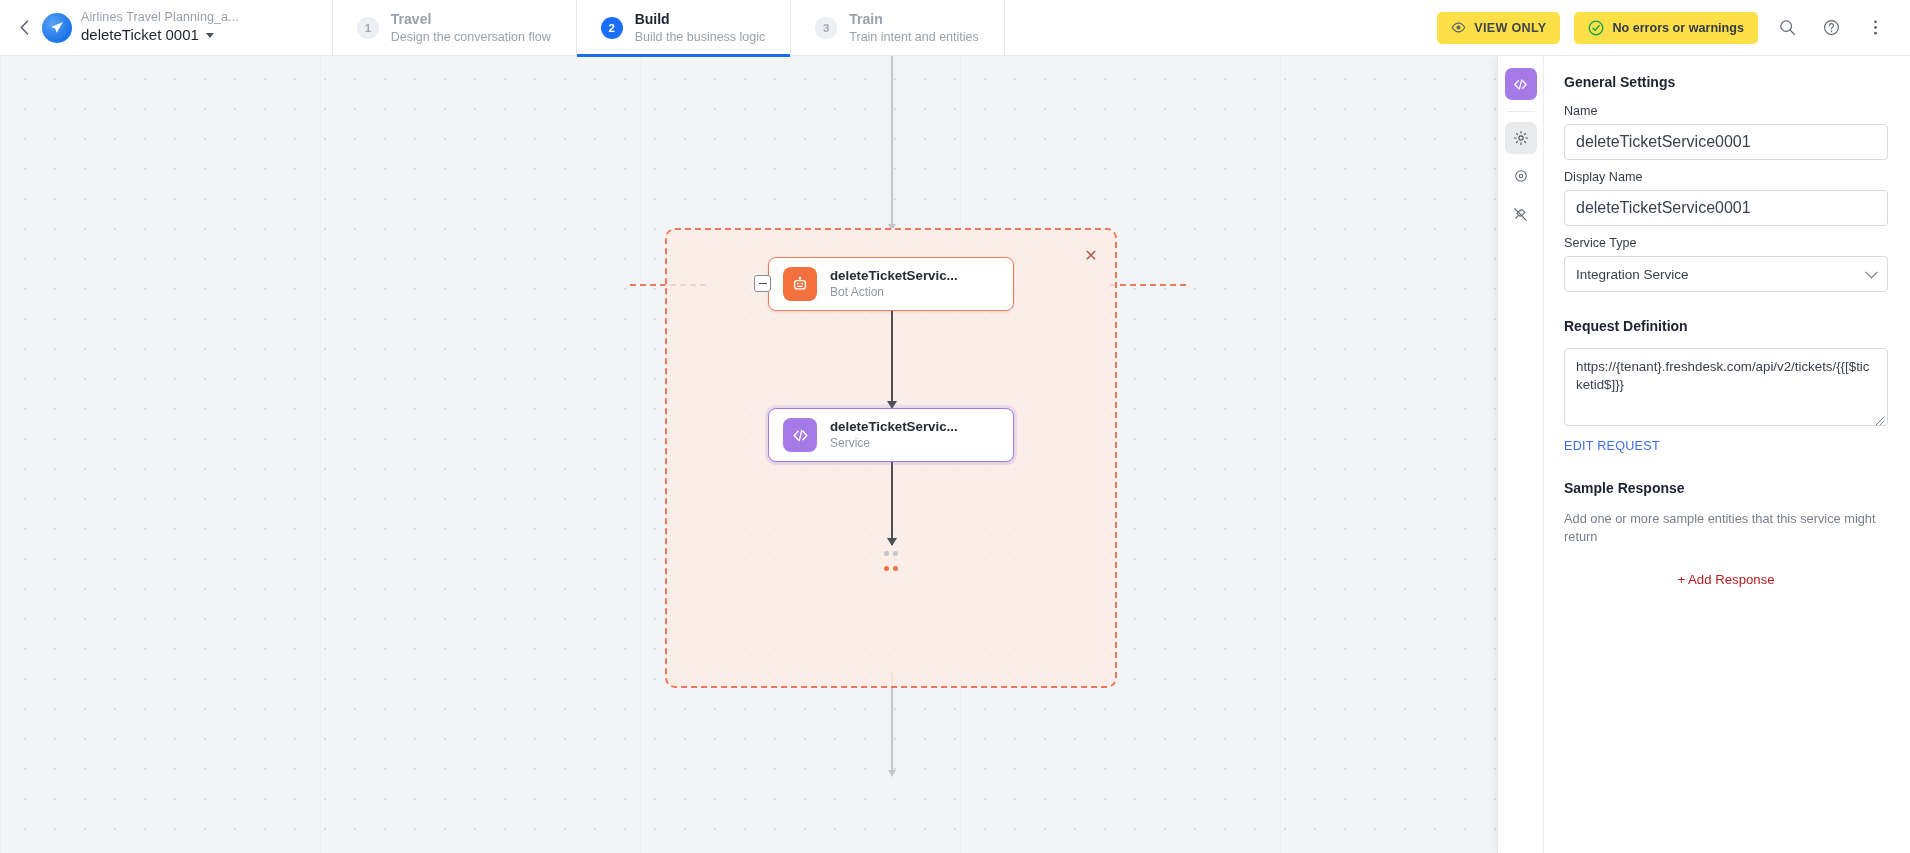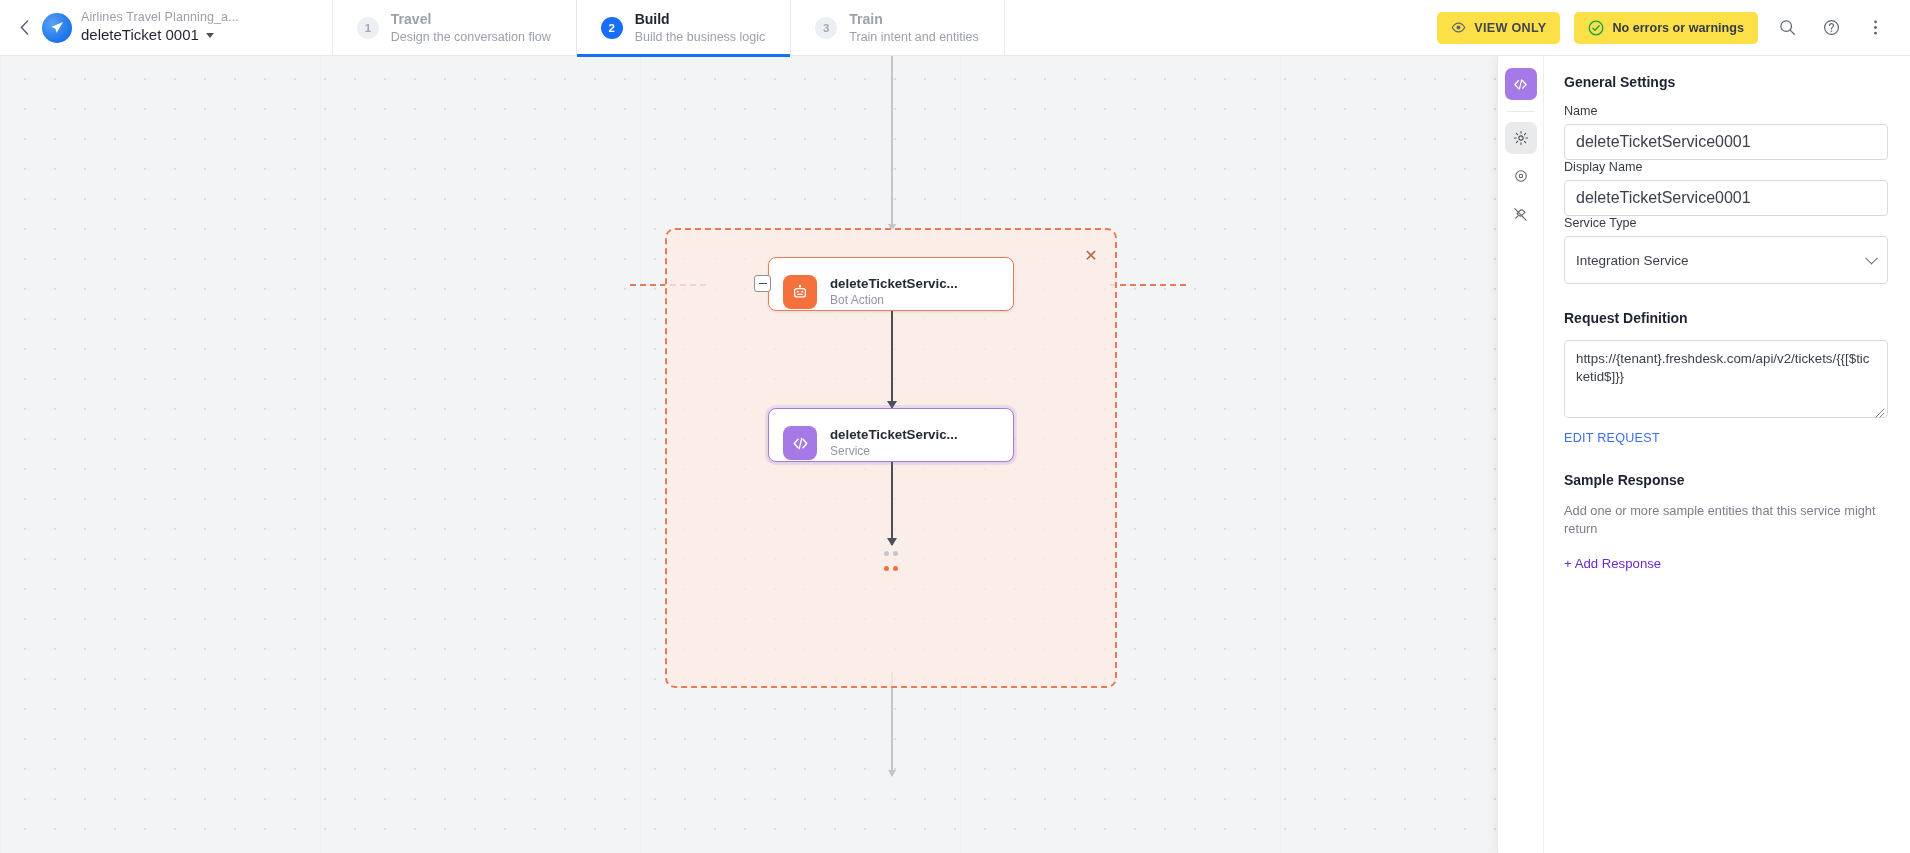--- a/index.html
+++ b/index.html
@@ -110,22 +110,22 @@
   }
   .lane-left, .lane-right {
     position: absolute; top: 228px; width: 76px; height: 0;
     border-top: 2px dashed #e8795a;
   }
   .lane-left { left: 630px; }
   .lane-right { left: 1110px; }
 
   .node {
     position: absolute; width: 246px; height: 54px; background: #fff;
-    border-radius: 8px; display: flex; align-items: flex-start; gap: 13px;
-    padding: 17px 14px; cursor: pointer;
+    border-radius: 8px; display: flex; align-items: center; gap: 13px;
+    padding: 0 14px; cursor: pointer;
     box-shadow: 0 1px 3px rgba(25,30,40,.10);
   }
   .node.bot { left: 768px; top: 201px; border: 1.5px solid #ef7a55; }
   .node.service {
     left: 768px; top: 352px; border: 1.5px solid #a57ae6;
     box-shadow: 0 0 0 3px rgba(165,122,230,.17), 0 1px 3px rgba(25,30,40,.10);
   }
   .node-icon {
     width: 34px; height: 34px; border-radius: 8px; flex: 0 0 34px;
     display: flex; align-items: center; justify-content: center; color: #fff;
@@ -186,29 +186,29 @@
   .rail-sep { width: 28px; height: 1px; background: #e6e8ec; margin: 5px 0 4px; }
   .panel-body { flex: 1; display: flex; flex-direction: column; min-width: 0; }
   .panel-head {
     height: 44px; display: flex; align-items: center; padding: 0 14px 0 18px;
     border-bottom: 1px solid #eceef1; flex: 0 0 44px;
   }
   .panel-title { font-size: 14.5px; font-weight: bold; color: #1c2230; }
   .panel-head-actions { margin-left: auto; display: flex; align-items: center; gap: 14px; }
   .panel-scroll { flex: 1; overflow: hidden; padding: 18px 22px 0 20px; }
   .sec-title { font-size: 14px; font-weight: bold; color: #1c2230; margin-bottom: 14px; }
-  .fld { margin-bottom: 0; }
+  .fld { margin-bottom: 10px; }
   .fld-label { font-size: 12.6px; color: #363c47; margin-bottom: 6px; display: block; }
   .fld-input {
     width: 100%; height: 36px; border: 1px solid #d7dade; border-radius: 4px;
     padding: 0 11px; font-size: 16px; color: #3b414c; background: #fff;
     font-family: "Liberation Sans", sans-serif; outline: none;
   }
   .fld-select {
-    width: 100%; height: 48px; border: 1px solid #d7dade; border-radius: 4px;
+    width: 100%; height: 36px; border: 1px solid #d7dade; border-radius: 4px;
     padding: 0 32px 0 11px; font-size: 13.5px; color: #3b414c; background: #fff;
     display: flex; align-items: center; cursor: pointer; position: relative;
   }
   .fld-select .chev {
     position: absolute; right: 11px; top: 50%; width: 9px; height: 9px;
     border-right: 1.6px solid #6c727c; border-bottom: 1.6px solid #6c727c;
     transform: translateY(-70%) rotate(45deg);
   }
   .sec-title.mt { margin-top: 26px; }
   .ta-wrap { position: relative; }
@@ -221,22 +221,22 @@
   .resize-grip {
     position: absolute; right: 3px; bottom: 4px; width: 10px; height: 10px;
     pointer-events: none;
   }
   .link-btn {
     display: inline-block; margin-top: 9px; font-size: 12.6px;
     color: #3c6ef0; letter-spacing: .25px; cursor: pointer;
   }
   .muted-p { font-size: 12.8px; color: #7a808b; line-height: 1.42; margin-top: 10px; }
   .add-link {
-    display: block; font-size: 13.2px; color: #6d28d9;
-    margin-top: 18px; cursor: pointer;
+    display: block; text-align: center; font-size: 13.2px; color: #b91c1c;
+    margin-top: 26px; cursor: pointer;
   }
 </style>
 </head>
 <body>
 
 <div class="app">
 
   <div class="topbar">
     <div class="back-btn">
       <svg width="9" height="15" viewBox="0 0 9 15">

